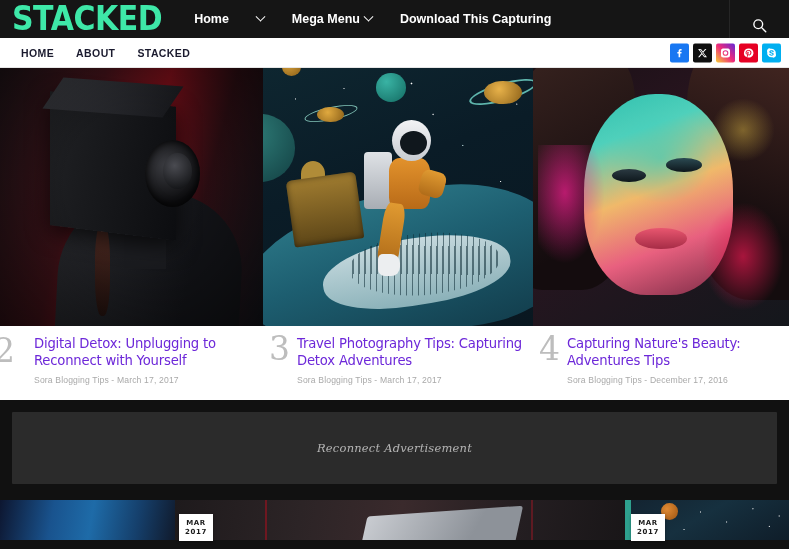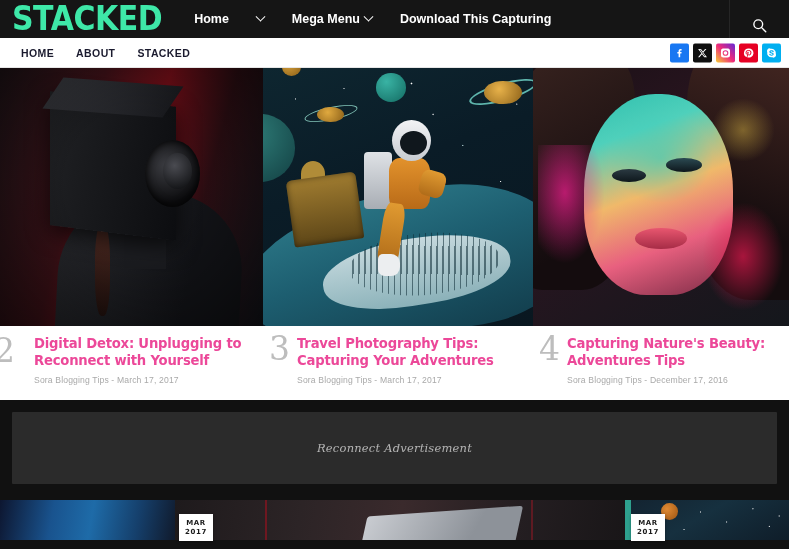--- a/index.html
+++ b/index.html
@@ -267,24 +267,24 @@
     left:6px; top:6px;
     font-family:"DejaVu Serif", serif;
     font-size:33px;
     font-weight:400;
     color:#bdbdbd;
     line-height:1;
   }
   .card.a .num { left:-6px; top:8px; }
   .card .ctitle {
     font-family:"DejaVu Sans", sans-serif;
-    font-weight:700;
+    font-weight:400;
     font-size:13.2px;
     line-height:1.28;
-    color:#ec4899;
+    color:#6d28d9;
     letter-spacing:-0.2px;
     margin-bottom:5px;
   }
   .card .cmeta {
     font-size:8.6px;
     color:#a9a9a9;
     letter-spacing:0.15px;
   }
 
   
@@ -490,21 +490,21 @@
 <div class="cardsrow">
 
   <div class="card a">
     <div class="num">2</div>
     <div class="ctitle">Digital Detox: Unplugging to Reconnect with Yourself</div>
     <div class="cmeta">Sora Blogging Tips - March 17, 2017</div>
   </div>
 
   <div class="card b">
     <div class="num">3</div>
-    <div class="ctitle">Travel Photography Tips: Capturing Your Adventures</div>
+    <div class="ctitle">Travel Photography Tips: Capturing Detox Adventures</div>
     <div class="cmeta">Sora Blogging Tips - March 17, 2017</div>
   </div>
 
   <div class="card c">
     <div class="num">4</div>
     <div class="ctitle">Capturing Nature's Beauty: Adventures Tips</div>
     <div class="cmeta">Sora Blogging Tips - December 17, 2016</div>
   </div>
 
 </div>

